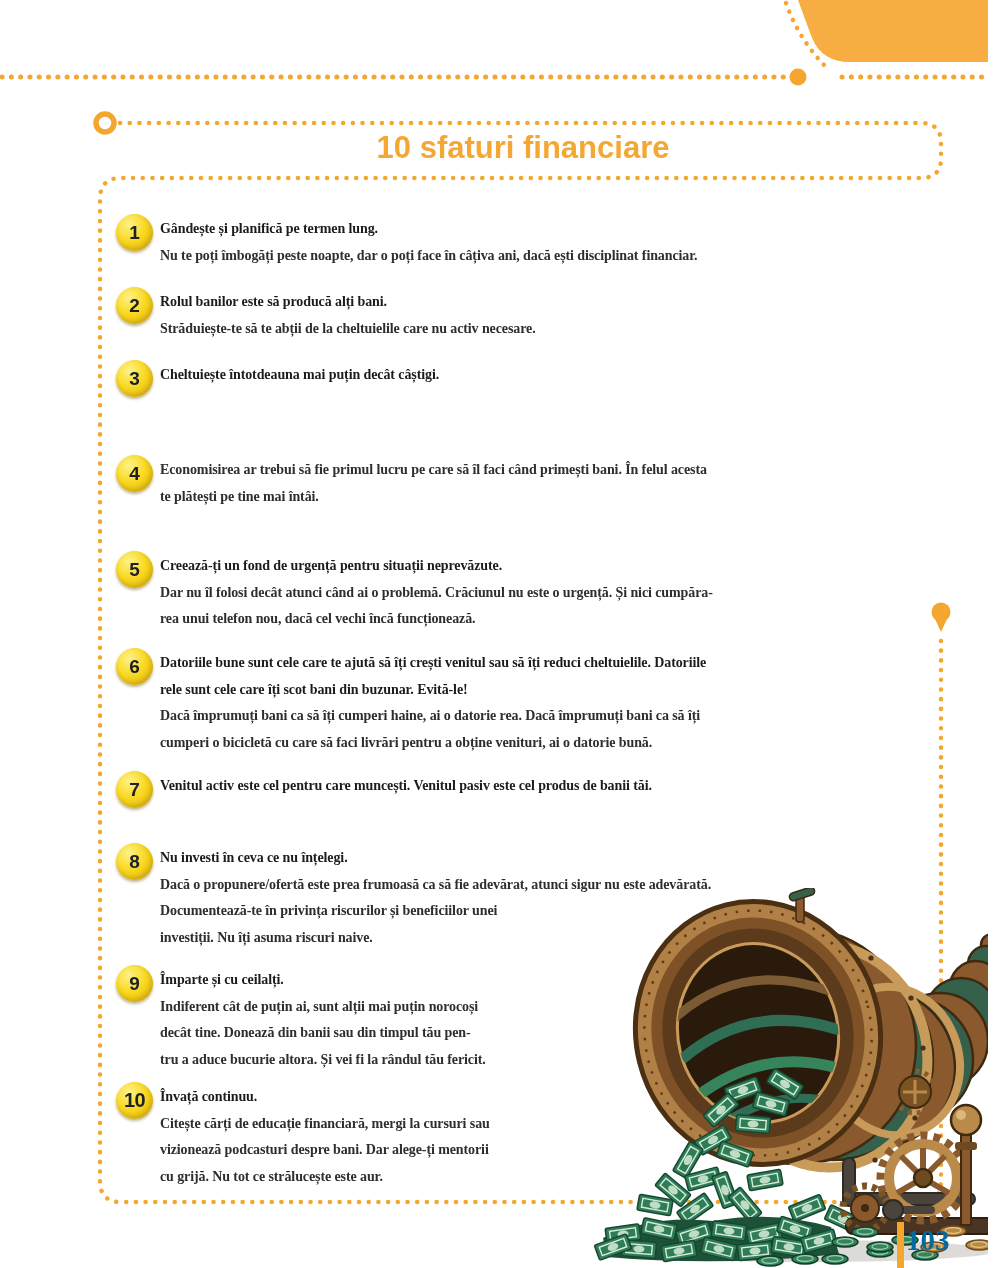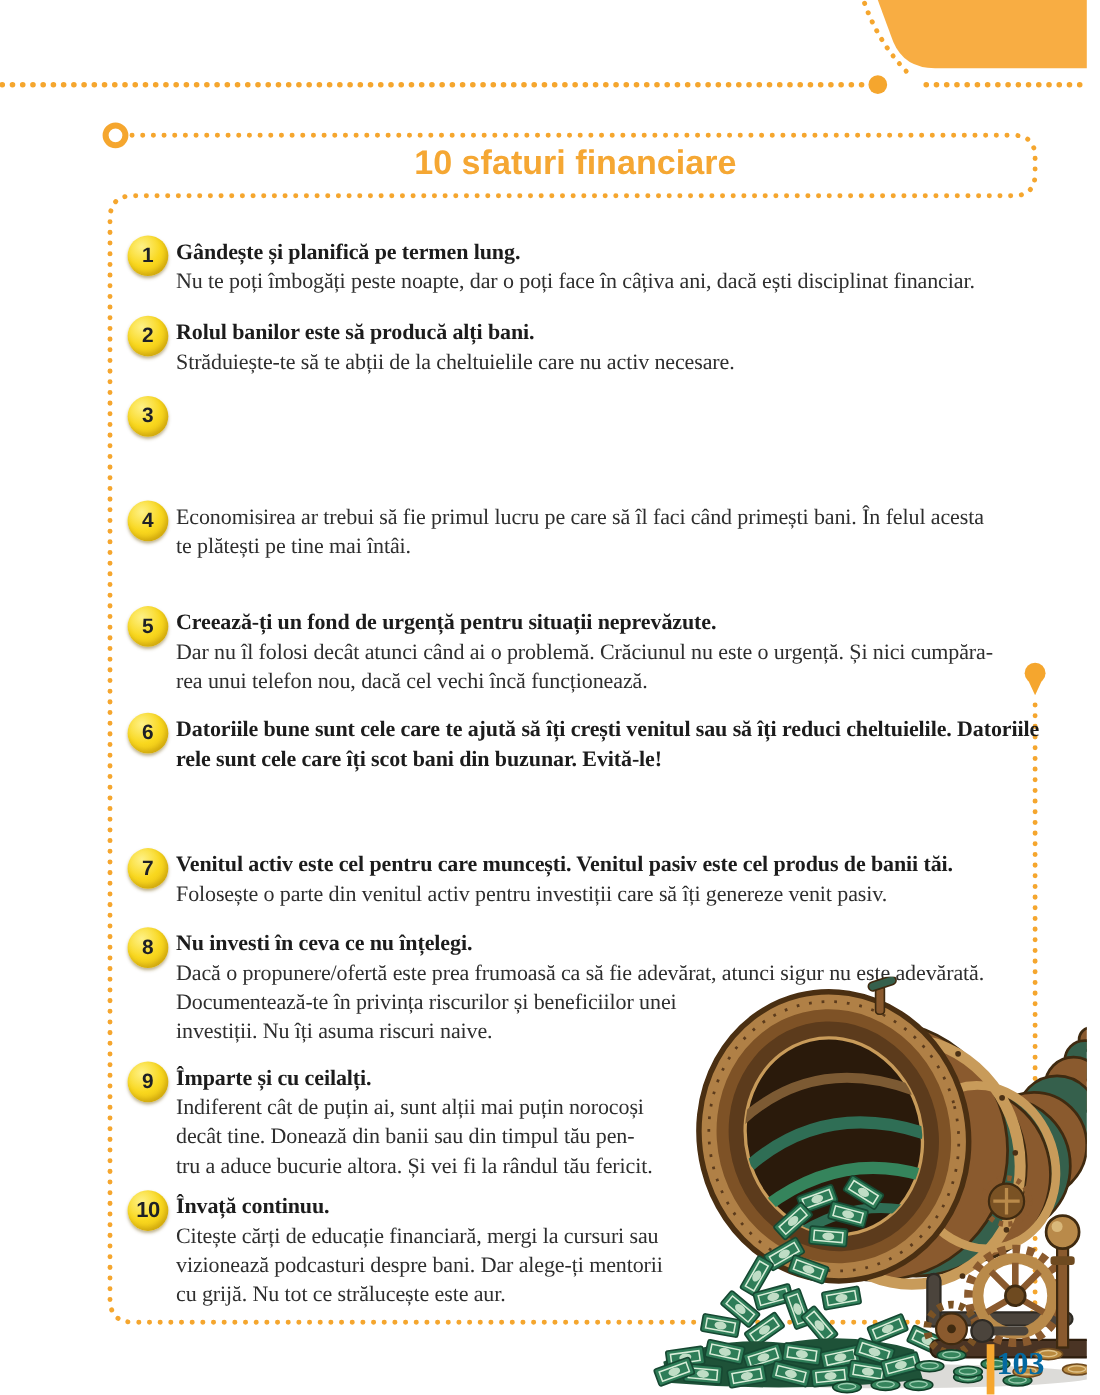--- a/index.html
+++ b/index.html
@@ -18,23 +18,23 @@
   
   .tip{position:absolute;left:116px;width:872px;z-index:2;}
   .badge{
     position:absolute;left:0;top:-2px;width:37px;height:37px;border-radius:50%;
     background:radial-gradient(circle at 35% 28%, #FEF187 0%, #F9D81F 48%, #E8BC0E 100%);
     box-shadow:0 2px 3px rgba(110,85,0,0.45), inset -2px -3px 5px rgba(150,110,0,0.35);
     font-family:"Liberation Sans",sans-serif;font-weight:700;font-size:19px;
     color:#1E2026;line-height:37px;text-align:center;
   }
   .t9 .badge{font-size:20px;letter-spacing:-0.5px;}
-  .tip-text{margin-left:44px;font-size:20px;line-height:26.6px;color:#2E2E2E;letter-spacing:-0.1px;}
+  .tip-text{margin-left:44px;font-size:14px;line-height:26.6px;color:#2E2E2E;letter-spacing:-0.1px;}
   .tip-heading{font-weight:700;color:#1C1C1C;white-space:pre-line;}
-  .tip-body{white-space:pre-line;}
+  .tip-body{white-space:pre-line;font-weight:bold;}
   .t0{top:216px}.t1{top:289px}.t2{top:362px}.t3{top:457px}.t4{top:553px}
   .t5{top:650px}.t6{top:773px}.t7{top:845px}.t8{top:967px}.t9{top:1084px}
   
   #illu{position:absolute;left:593px;top:888px;z-index:3;}
   
   #footer-bar{position:absolute;left:897px;top:1222px;width:7px;height:46px;background:#F5A62E;z-index:4;}
   #page-number{
     position:absolute;left:906px;top:1224px;z-index:4;
     font-family:"Liberation Serif",serif;font-weight:700;font-size:29px;color:#0369a1;
   }
@@ -71,20 +71,21 @@
   <div class="tip t1">
     <div class="badge">2</div>
     <div class="tip-text">
         <div class="tip-heading">Rolul banilor este să producă alți bani.</div>
         <div class="tip-body">Străduiește-te să te abții de la cheltuielile care nu activ necesare.</div>
       </div>
   </div>
   <div class="tip t2">
     <div class="badge">3</div>
     <div class="tip-text">
+        <div class="tip-heading">Cheltuiește întotdeauna mai puțin decât câștigi.</div>
       </div>
   </div>
   <div class="tip t3">
     <div class="badge">4</div>
     <div class="tip-text">
         <div class="tip-body">Economisirea ar trebui să fie primul lucru pe care să îl faci când primești bani. În felul acesta
 te plătești pe tine mai întâi.</div>
       </div>
   </div>
   <div class="tip t4">
@@ -93,27 +94,28 @@
         <div class="tip-heading">Creează-ți un fond de urgență pentru situații neprevăzute.</div>
         <div class="tip-body">Dar nu îl folosi decât atunci când ai o problemă. Crăciunul nu este o urgență. Și nici cumpăra-
 rea unui telefon nou, dacă cel vechi încă funcționează.</div>
       </div>
   </div>
   <div class="tip t5">
     <div class="badge">6</div>
     <div class="tip-text">
         <div class="tip-heading">Datoriile bune sunt cele care te ajută să îți crești venitul sau să îți reduci cheltuielile. Datoriile
 rele sunt cele care îți scot bani din buzunar. Evită-le!</div>
+        <div class="tip-body">Dacă împrumuți bani ca să îți cumperi haine, ai o datorie rea. Dacă împrumuți bani ca să îți
+cumperi o bicicletă cu care să faci livrări pentru a obține venituri, ai o datorie bună.</div>
       </div>
   </div>
   <div class="tip t6">
     <div class="badge">7</div>
     <div class="tip-text">
         <div class="tip-heading">Venitul activ este cel pentru care muncești. Venitul pasiv este cel produs de banii tăi.</div>
-        <div class="tip-body">Folosește o parte din venitul activ pentru investiții care să îți genereze venit pasiv.</div>
       </div>
   </div>
   <div class="tip t7">
     <div class="badge">8</div>
     <div class="tip-text">
         <div class="tip-heading">Nu investi în ceva ce nu înțelegi.</div>
         <div class="tip-body">Dacă o propunere/ofertă este prea frumoasă ca să fie adevărat, atunci sigur nu este adevărată.
 Documentează-te în privința riscurilor și beneficiilor unei
 investiții. Nu îți asuma riscuri naive.</div>
       </div>

